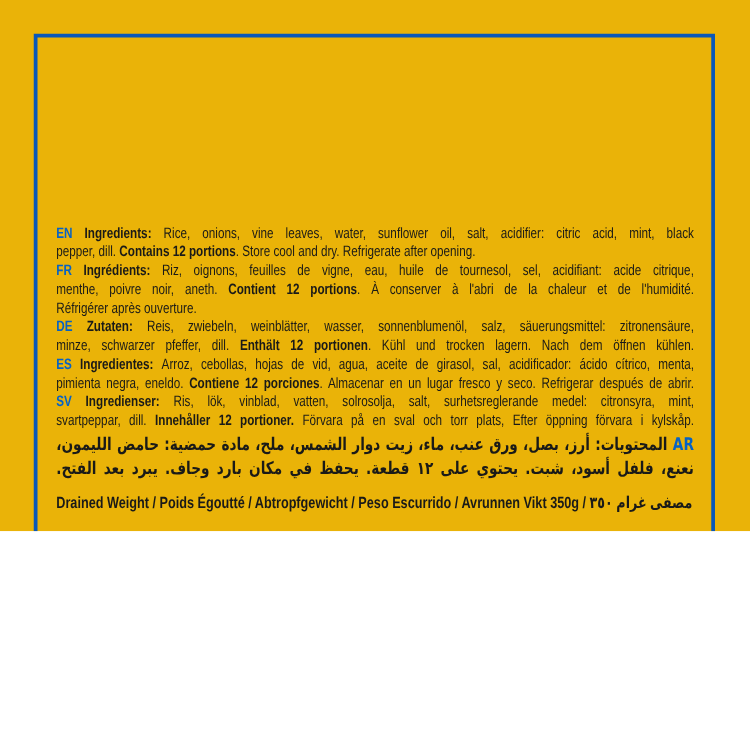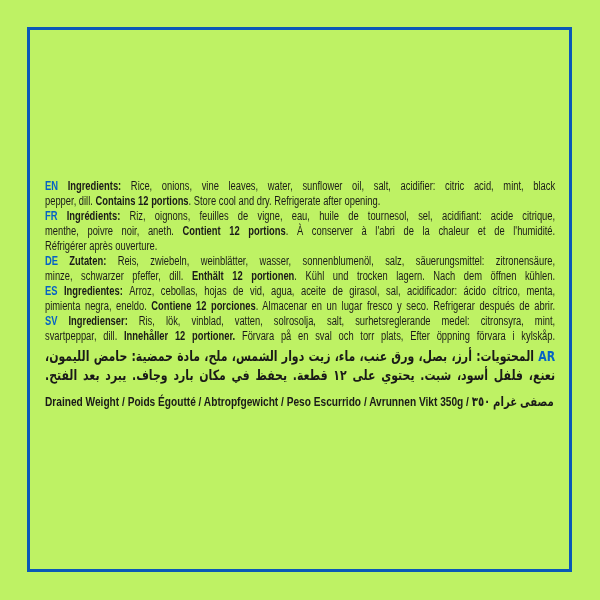--- a/index.html
+++ b/index.html
@@ -1,17 +1,17 @@
 <!DOCTYPE html>
 <html><head>
 <meta charset="utf-8">
 <style>
   html,body{margin:0;padding:0;background:#ffffff;}
   .page{
-    position:relative;width:600px;height:600px;background:#bef264;overflow:hidden;
+    position:relative;width:600px;height:425px;background:#eab308;overflow:hidden;
     font-family:"Liberation Sans","DejaVu Sans",sans-serif;
   }
   .frame{
     position:absolute;left:27px;top:27px;width:545px;height:545px;
     border:3px solid #0a58b8;box-sizing:border-box;background:transparent;
   }
   .textblock{
     position:absolute;left:45px;top:179px;width:654px;
     transform:scaleX(0.78);transform-origin:0 0;
     color:#1a1a18;font-size:12px;line-height:15px;

